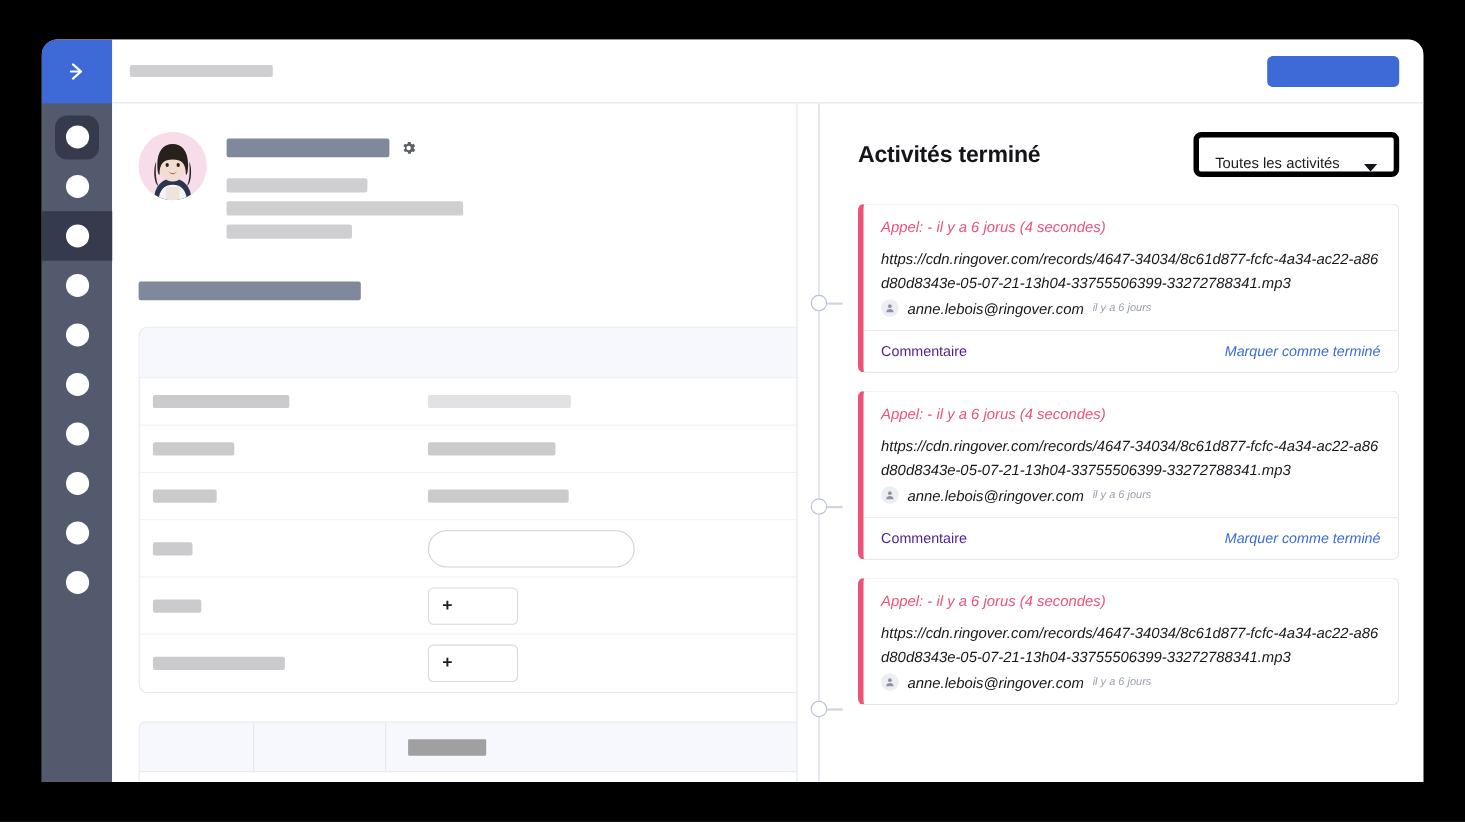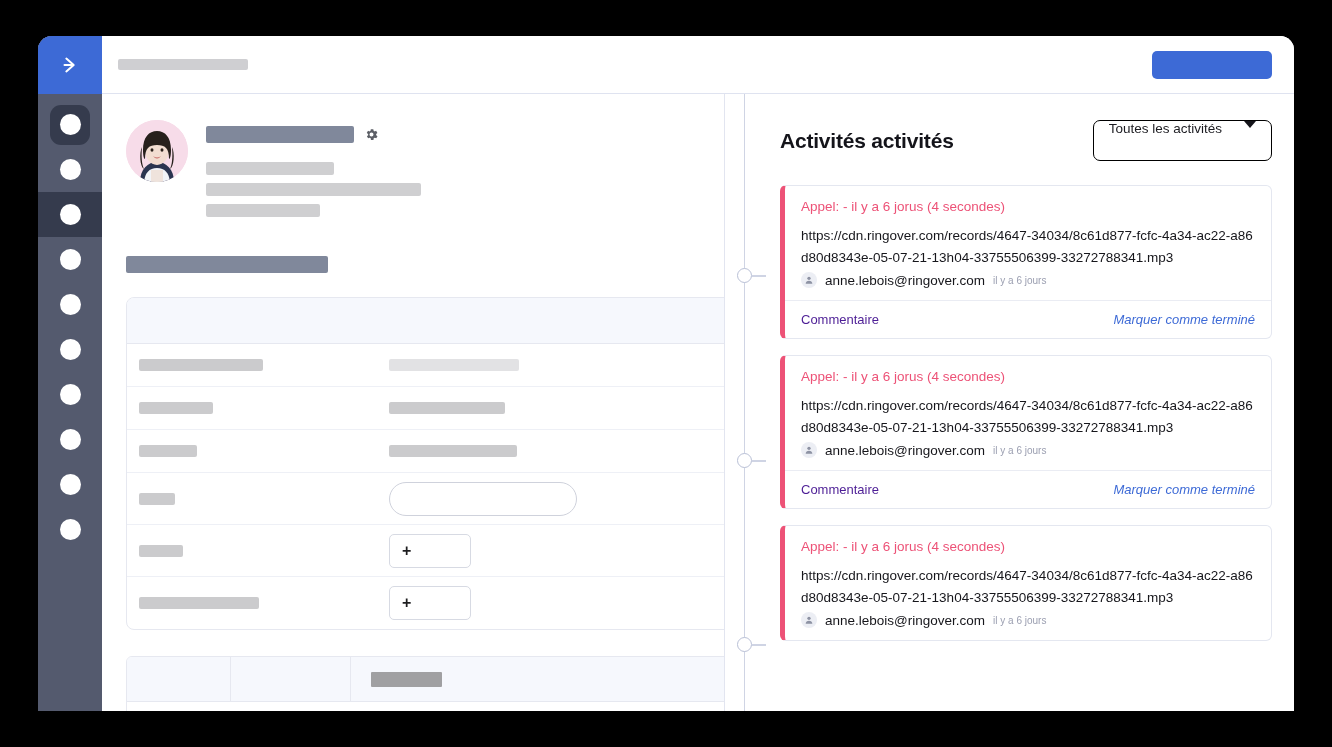--- a/index.html
+++ b/index.html
@@ -249,41 +249,41 @@
     margin-bottom: 24px;
   }
   .right-title {
     font-size: 21px;
     font-weight: bold;
     color: #14141a;
     letter-spacing: -0.2px;
   }
   .dropdown {
     display: flex;
-    align-items: flex-start;
+    align-items: flex-end;
     gap: 22px;
-    border: 1px solid #000000;
+    border: 5px solid #000000;
     border-radius: 7px;
     height: 41px;
     padding: 0 15px;
     background: #fff;
     cursor: pointer;
   }
   .dropdown-label { font-size: 13.5px; color: #1b1b20; white-space: nowrap; }
   .caret { width: 0; height: 0; border-left: 6px solid transparent; border-right: 6px solid transparent; border-top: 7px solid #14141a; }
 
   .activity-card {
     border: 1px solid #e4e7f0;
     border-left: 5px solid #ed5277;
     border-radius: 6px;
     background: #fff;
     margin-bottom: 16px;
     overflow: hidden;
   }
-  .ac-body { padding: 13px 16px 12px 16px; }
+  .ac-body { padding: 13px 16px 12px 16px; font-style: italic; }
   .ac-title {
     color: #ed5277;
     font-size: 13.5px;
     margin-bottom: 11px;
   }
   .ac-url {
     font-size: 13.5px;
     color: #16161b;
     line-height: 21.5px;
     word-break: break-all;
@@ -489,21 +489,21 @@
         <span class="conn-node" style="top:174px"></span>
         <span class="conn-arm" style="top:181px"></span>
         <span class="conn-node" style="top:359px"></span>
         <span class="conn-arm" style="top:366px"></span>
         <span class="conn-node" style="top:543px"></span>
         <span class="conn-arm" style="top:550px"></span>
       </div>
 
       <section class="right-pane">
         <div class="right-head">
-          <h2 class="right-title">Activités activités</h2>
+          <h2 class="right-title">Activités terminé</h2>
           <div class="dropdown">
             <span class="dropdown-label">Toutes les activités</span>
             <span class="caret"></span>
           </div>
         </div>
 
         <div class="activity-card">
           <div class="ac-body">
             <div class="ac-title">Appel: - il y a 6 jorus (4 secondes)</div>
             <div class="ac-url">https://cdn.ringover.com/records/4647-34034/8c61d877-fcfc-4a34-ac22-a86d80d8343e-05-07-21-13h04-33755506399-33272788341.mp3</div>

